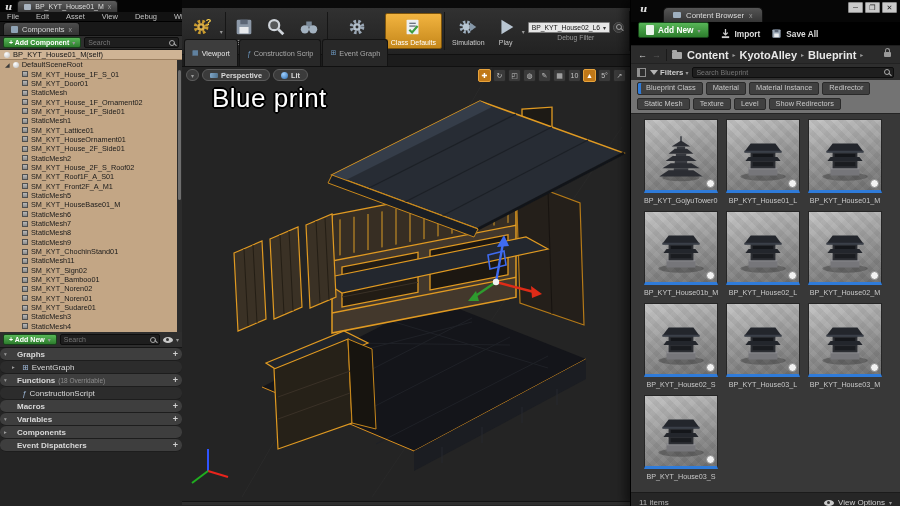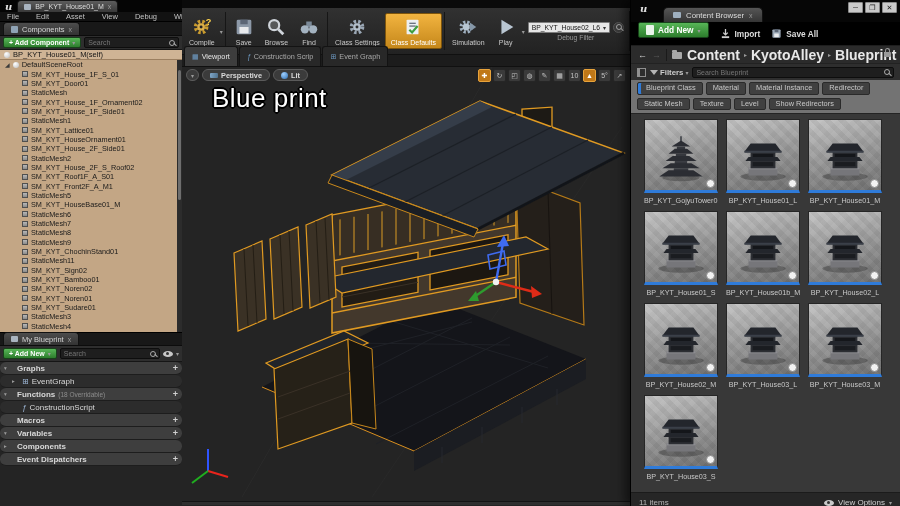--- a/index.html
+++ b/index.html
@@ -58,21 +58,21 @@
   .tbtn.orange{background:linear-gradient(#f2b440,#c5871a);border:1px solid #7d540c;color:#fff;}
   .vsep{width:1px;height:38px;background:#161616;margin:0 2px;flex:none;}
   .dbg{display:flex;flex-direction:column;align-items:center;margin-left:3px;gap:1px;}
   .dbgtop{display:flex;align-items:center;gap:3px;}
   .dbgbox{display:flex;align-items:center;gap:3px;background:#e6e6e6;border:1px solid #7d7d7d;color:#141414;font-size:6.8px;padding:1px 3px;border-radius:1px;white-space:nowrap;}
   .dbgbox .dcaret{font-size:6px;color:#333;}
   .dbglabel{font-size:6.8px;color:#9a9a9a;}
   .magbtn{width:11px;height:11px;border-radius:50%;background:#3a3a3a;border:1px solid #555;display:flex;align-items:center;justify-content:center;}
   .tfiller{flex:1;align-self:stretch;margin:3px 2px 3px 5px;background:#6f6f6f;border:1px solid #141414;}
   .dtabs{height:12px;background:#1c1c1c;display:flex;align-items:flex-end;gap:1px;padding-left:2px;border-bottom:1px solid #101010;}
-  .dtab{display:flex;align-items:center;gap:3px;height:20px;padding:0 7px;background:#282828;border:1px solid #131313;border-bottom:none;border-radius:3px 3px 0 0;font-size:7.3px;color:#a8a8a8;white-space:nowrap;}
+  .dtab{display:flex;align-items:center;gap:3px;height:27px;padding:0 7px;background:#282828;border:1px solid #131313;border-bottom:none;border-radius:3px 3px 0 0;font-size:7.3px;color:#a8a8a8;white-space:nowrap;}
   .dtab[data-active="true"]{background:#3d3d3d;color:#e6e6e6;}
   .dtab .ticn{font-size:7px;color:#6f9cc6;font-style:italic;}
   .viewport{position:relative;height:434px;background:#242424;overflow:hidden;}
   .vpsvg{position:absolute;left:0;top:0;}
   .vpleft{position:absolute;left:4px;top:2px;display:flex;gap:3px;align-items:center;}
   .pill{display:flex;align-items:center;gap:3px;background:rgba(62,62,62,.92);border:1px solid #5b5b5b;border-radius:7px;height:12px;padding:0 7px;font-size:7.3px;color:#dadada;font-weight:bold;}
   .pill.sm{padding:0 4px;}
   .persp-icn{width:8px;height:5px;background:linear-gradient(100deg,#7fa7c9,#50718c);border-radius:1px;}
   .lit-icn{width:7px;height:7px;border-radius:50%;background:radial-gradient(circle at 35% 30%,#9fd0ff,#2d6db0);}
   .vpright{position:absolute;right:4px;top:2px;display:flex;gap:2px;align-items:center;}
@@ -95,21 +95,21 @@
   .pageicon{width:8px;height:10px;background:#eaf4ea;border-radius:1px;position:relative;}
   .cbbtn{display:flex;align-items:center;gap:4px;font-size:8.3px;color:#ddd;font-weight:bold;}
   .cbbtn svg{width:11px;height:11px;}
   .cbcrumbs{height:18px;display:flex;align-items:center;gap:5px;padding:0 7px;background:#2b2b2b;border-bottom:1px solid #222;}
   .navarrow{font-size:9px;color:#d0d0d0;line-height:10px;}
   .navarrow.dis{color:#585858;}
   .crumbdiv{width:1px;height:12px;background:#1a1a1a;}
   .folder{width:10px;height:7px;background:#a8a8a8;border-radius:1px;position:relative;margin-top:2px;}
   .folder::before{content:"";position:absolute;top:-2px;left:0;width:5px;height:2px;background:#a8a8a8;border-radius:1px 1px 0 0;}
   .crumbs{display:flex;align-items:center;gap:4px;flex:1;min-width:0;}
-  .crumb{font-size:14px;color:#e8e8e8;font-weight:bold;white-space:nowrap;}
+  .crumb{font-size:11px;color:#e8e8e8;font-weight:bold;white-space:nowrap;}
   .csep{font-size:6px;color:#9a9a9a;}
   .lock{width:7px;height:5px;background:#999;position:relative;border-radius:1px;margin-right:2px;}
   .lock::before{content:"";position:absolute;top:-4px;left:1.2px;width:3px;height:3px;border:1.2px solid #999;border-bottom:none;border-radius:2.5px 2.5px 0 0;}
   .cbfilterrow{height:16px;display:flex;align-items:center;gap:4px;padding:0 6px;background:#2e2e2e;}
   .srcicon{width:9px;height:9px;border:1px solid #8f8f8f;border-left-width:3px;flex:none;}
   .filtersbtn{display:flex;align-items:center;gap:2px;font-size:7.8px;color:#cfcfcf;font-weight:bold;white-space:nowrap;}
   .funnel{width:0;height:0;border-left:4px solid transparent;border-right:4px solid transparent;border-top:5px solid #b5b5b5;}
   .cbchips{padding:2px 6px 3px;display:flex;flex-wrap:wrap;gap:3px;background:#737373;border-bottom:1px solid #242424;align-items:center;}
   .chip{font-size:7.4px;color:#c8c8c8;background:#404040;border:1px solid #2a2a2a;border-radius:2px;padding:1px 6px;line-height:8.5px;white-space:nowrap;}
   .chip:first-of-type{box-shadow:inset 3px 0 0 #2f7bd9;padding-left:8px;}
@@ -317,27 +317,20 @@
         </div>
 
         <div class="crow">
           <span class="cube"></span>
           <span>StaticMesh4</span>
         </div>
       <div class="vsb">
           <div class="thumbbar"></div>
         </div>
     </div>
-    <div class="mytabrow">
-      <div class="paneltab">
-        <span class="bookicon"></span>
-        <span>My Blueprint</span>
-        <span class="tabx">x</span>
-      </div>
-    </div>
     <div class="mybtoolbar">
       <div class="greenbtn">
         <span>+ Add New</span>
         <span class="caret">▾</span>
       </div>
       <div class="searchwrap">
         <input placeholder="Search" style="">
         <span class="mag"></span>
       </div>
       <span class="eye"></span>
@@ -784,96 +777,96 @@
               <polygon points="13,24 47,24 44,20 16,20" fill="#23262c"></polygon>
               <polygon points="12,15 48,15 42,7 18,7" fill="#23262c"></polygon>
               <rect x="12" y="14" width="36" height="2" fill="#3a3f48"></rect>
             </svg>
 
             <span class="badge"></span>
           </div>
           <div class="alabel">BP_KYT_House01_M</div>
         </div>
 
+
         <div class="cell" data-kind="house">
           <div class="thumb">
             <svg class="hou" viewBox="0 0 60 44">
               <ellipse cx="30" cy="39" rx="22" ry="4" fill="rgba(0,0,0,0.25)"></ellipse>
               <rect x="16" y="30" width="28" height="8" fill="#76767a"></rect>
               <rect x="16" y="30" width="28" height="2" fill="#8d8d91"></rect>
               <rect x="18" y="14" width="24" height="17" fill="#2c2e33"></rect>
               <rect x="20" y="17" width="20" height="5" fill="#14161a"></rect>
               <rect x="20" y="25" width="20" height="4" fill="#1a1c20"></rect>
               <polygon points="13,24 47,24 44,20 16,20" fill="#23262c"></polygon>
               <polygon points="12,15 48,15 42,7 18,7" fill="#23262c"></polygon>
               <rect x="12" y="14" width="36" height="2" fill="#3a3f48"></rect>
             </svg>
 
             <span class="badge"></span>
           </div>
-          <div class="alabel">BP_KYT_House01_S</div>
+          <div class="alabel">BP_KYT_House01b_M</div>
         </div>
 
         <div class="cell" data-kind="house">
           <div class="thumb">
             <svg class="hou" viewBox="0 0 60 44">
               <ellipse cx="30" cy="39" rx="22" ry="4" fill="rgba(0,0,0,0.25)"></ellipse>
               <rect x="16" y="30" width="28" height="8" fill="#76767a"></rect>
               <rect x="16" y="30" width="28" height="2" fill="#8d8d91"></rect>
               <rect x="18" y="14" width="24" height="17" fill="#2c2e33"></rect>
               <rect x="20" y="17" width="20" height="5" fill="#14161a"></rect>
               <rect x="20" y="25" width="20" height="4" fill="#1a1c20"></rect>
               <polygon points="13,24 47,24 44,20 16,20" fill="#23262c"></polygon>
               <polygon points="12,15 48,15 42,7 18,7" fill="#23262c"></polygon>
               <rect x="12" y="14" width="36" height="2" fill="#3a3f48"></rect>
             </svg>
 
             <span class="badge"></span>
           </div>
-          <div class="alabel">BP_KYT_House01b_M</div>
+          <div class="alabel">BP_KYT_House02_L</div>
         </div>
 
         <div class="cell" data-kind="house">
           <div class="thumb">
             <svg class="hou" viewBox="0 0 60 44">
               <ellipse cx="30" cy="39" rx="22" ry="4" fill="rgba(0,0,0,0.25)"></ellipse>
               <rect x="16" y="30" width="28" height="8" fill="#76767a"></rect>
               <rect x="16" y="30" width="28" height="2" fill="#8d8d91"></rect>
               <rect x="18" y="14" width="24" height="17" fill="#2c2e33"></rect>
               <rect x="20" y="17" width="20" height="5" fill="#14161a"></rect>
               <rect x="20" y="25" width="20" height="4" fill="#1a1c20"></rect>
               <polygon points="13,24 47,24 44,20 16,20" fill="#23262c"></polygon>
               <polygon points="12,15 48,15 42,7 18,7" fill="#23262c"></polygon>
               <rect x="12" y="14" width="36" height="2" fill="#3a3f48"></rect>
             </svg>
 
             <span class="badge"></span>
           </div>
-          <div class="alabel">BP_KYT_House02_L</div>
+          <div class="alabel">BP_KYT_House02_M</div>
         </div>
 
         <div class="cell" data-kind="house">
           <div class="thumb">
             <svg class="hou" viewBox="0 0 60 44">
               <ellipse cx="30" cy="39" rx="22" ry="4" fill="rgba(0,0,0,0.25)"></ellipse>
               <rect x="16" y="30" width="28" height="8" fill="#76767a"></rect>
               <rect x="16" y="30" width="28" height="2" fill="#8d8d91"></rect>
               <rect x="18" y="14" width="24" height="17" fill="#2c2e33"></rect>
               <rect x="20" y="17" width="20" height="5" fill="#14161a"></rect>
               <rect x="20" y="25" width="20" height="4" fill="#1a1c20"></rect>
               <polygon points="13,24 47,24 44,20 16,20" fill="#23262c"></polygon>
               <polygon points="12,15 48,15 42,7 18,7" fill="#23262c"></polygon>
               <rect x="12" y="14" width="36" height="2" fill="#3a3f48"></rect>
             </svg>
 
             <span class="badge"></span>
           </div>
-          <div class="alabel">BP_KYT_House02_M</div>
-        </div>
-
+          <div class="alabel">BP_KYT_House02_S</div>
+        </div>
 
         <div class="cell" data-kind="house">
           <div class="thumb">
             <svg class="hou" viewBox="0 0 60 44">
               <ellipse cx="30" cy="39" rx="22" ry="4" fill="rgba(0,0,0,0.25)"></ellipse>
               <rect x="16" y="30" width="28" height="8" fill="#76767a"></rect>
               <rect x="16" y="30" width="28" height="2" fill="#8d8d91"></rect>
               <rect x="18" y="14" width="24" height="17" fill="#2c2e33"></rect>
               <rect x="20" y="17" width="20" height="5" fill="#14161a"></rect>
               <rect x="20" y="25" width="20" height="4" fill="#1a1c20"></rect>

